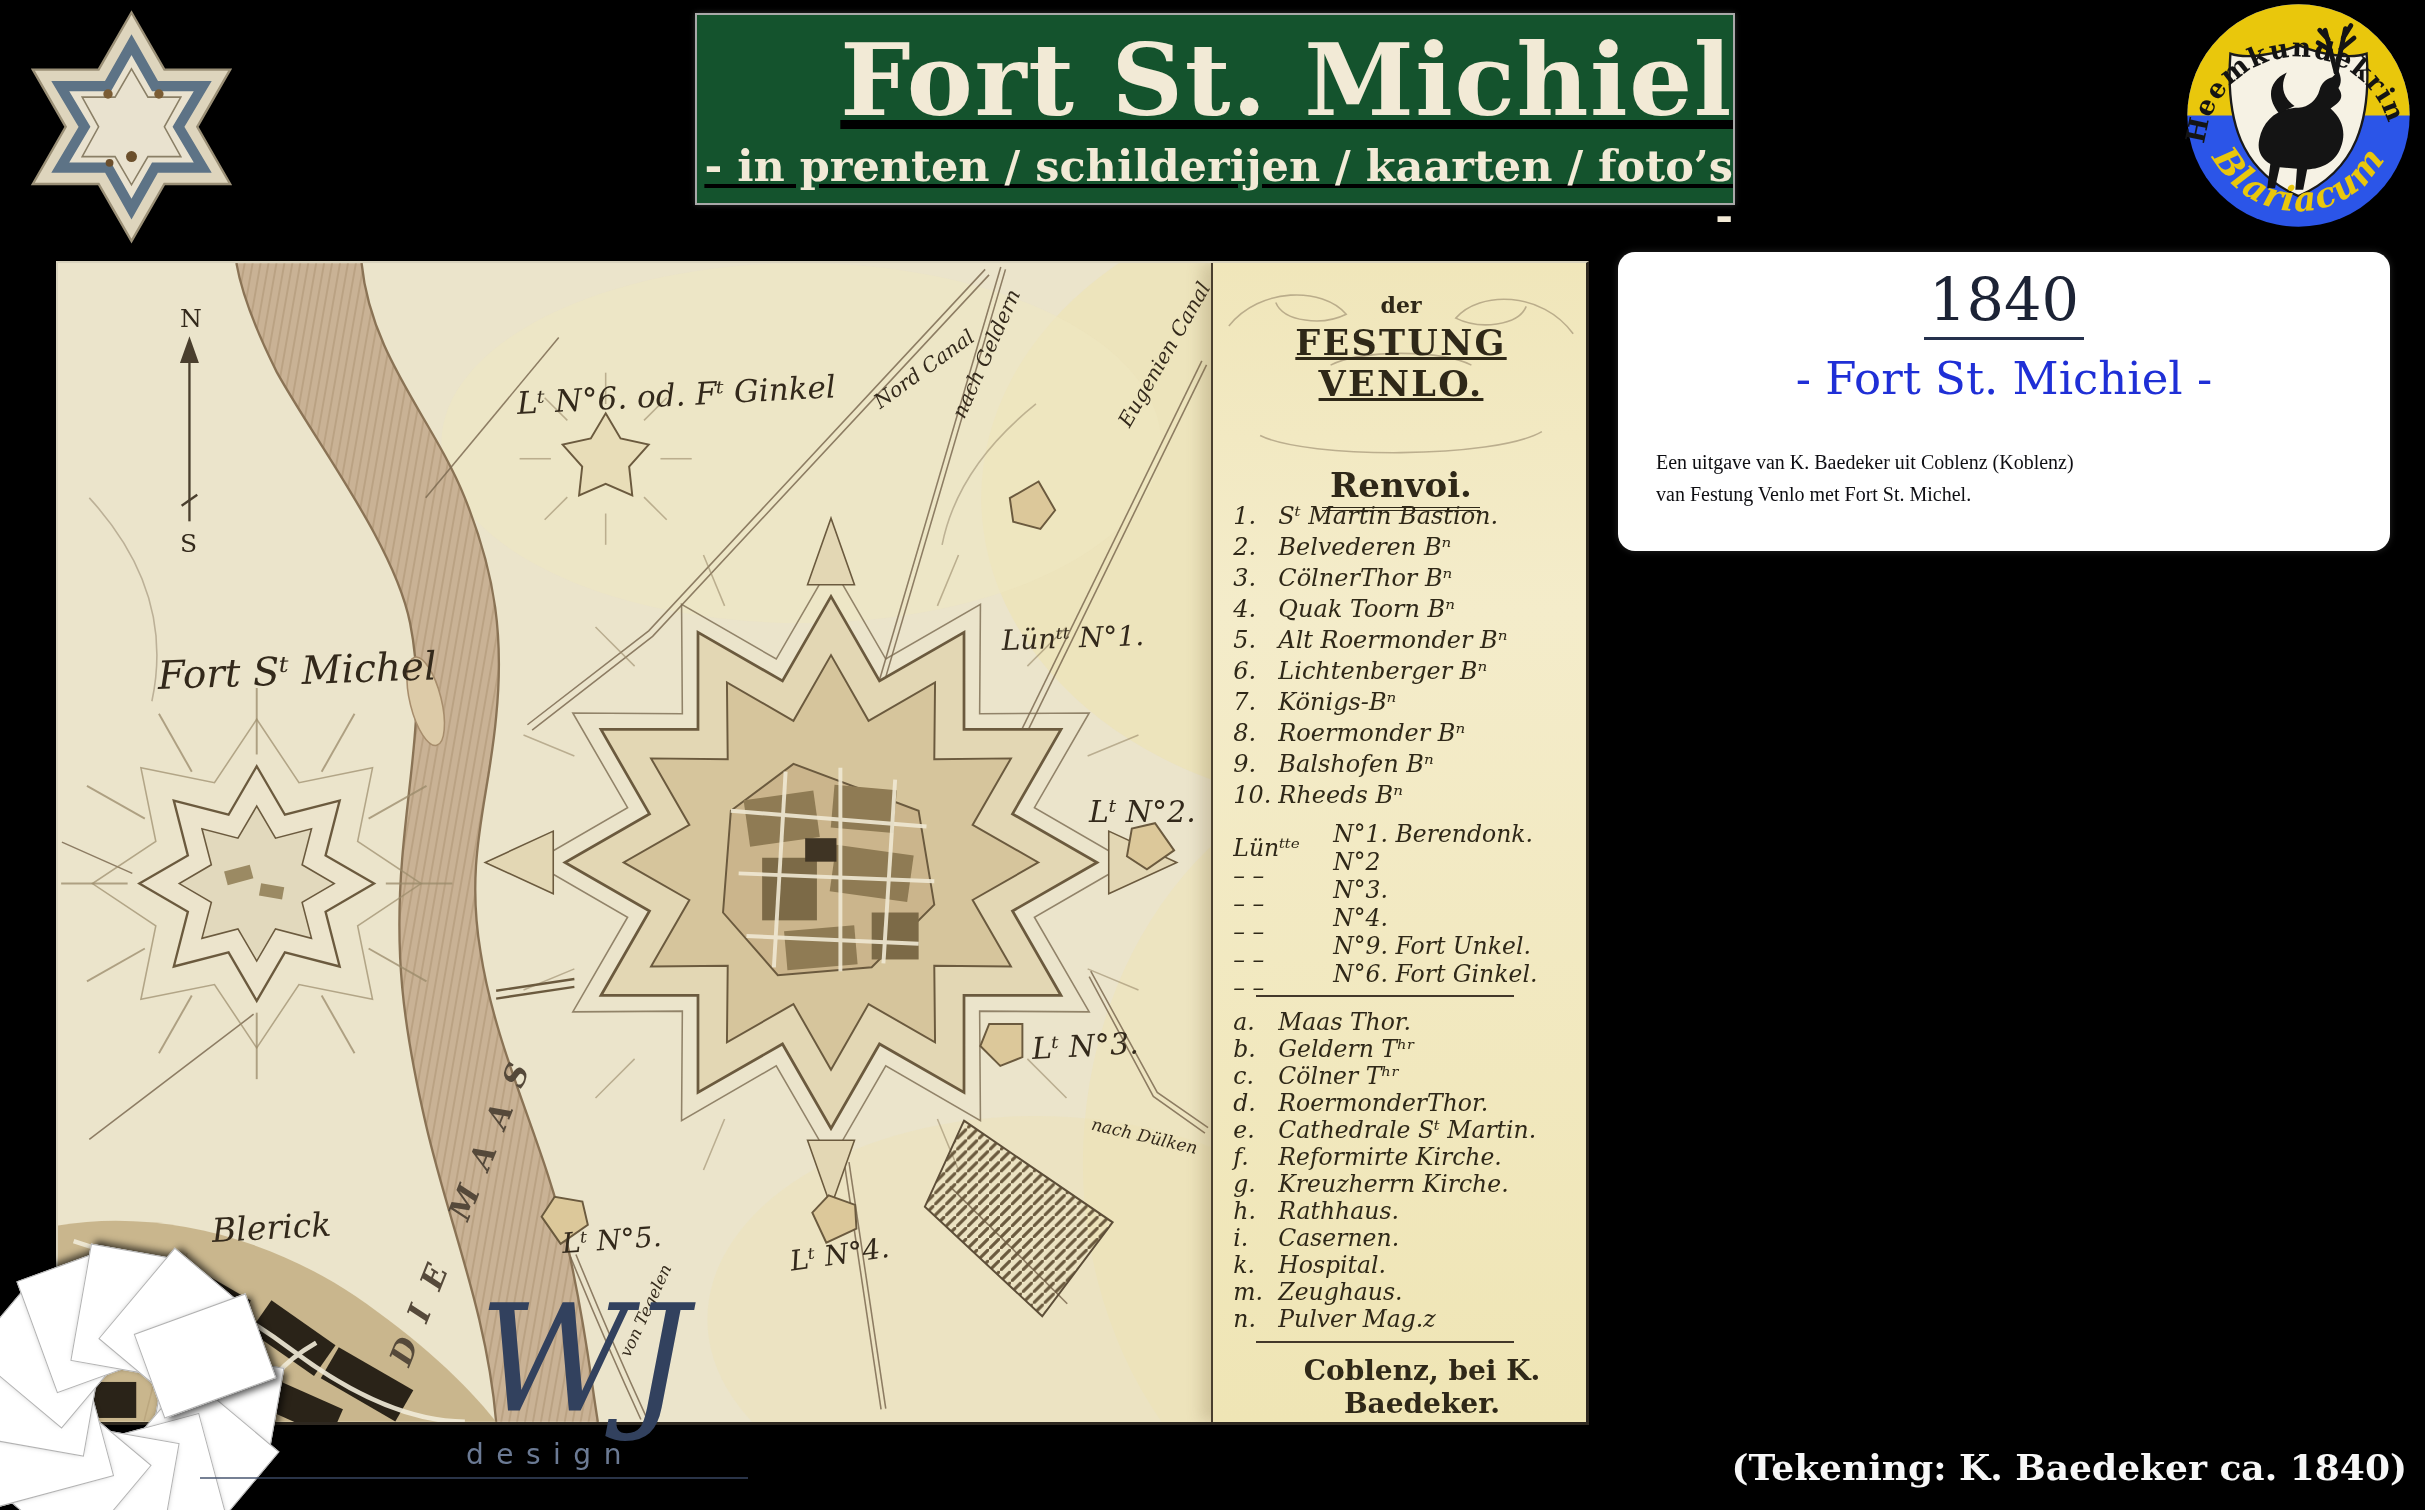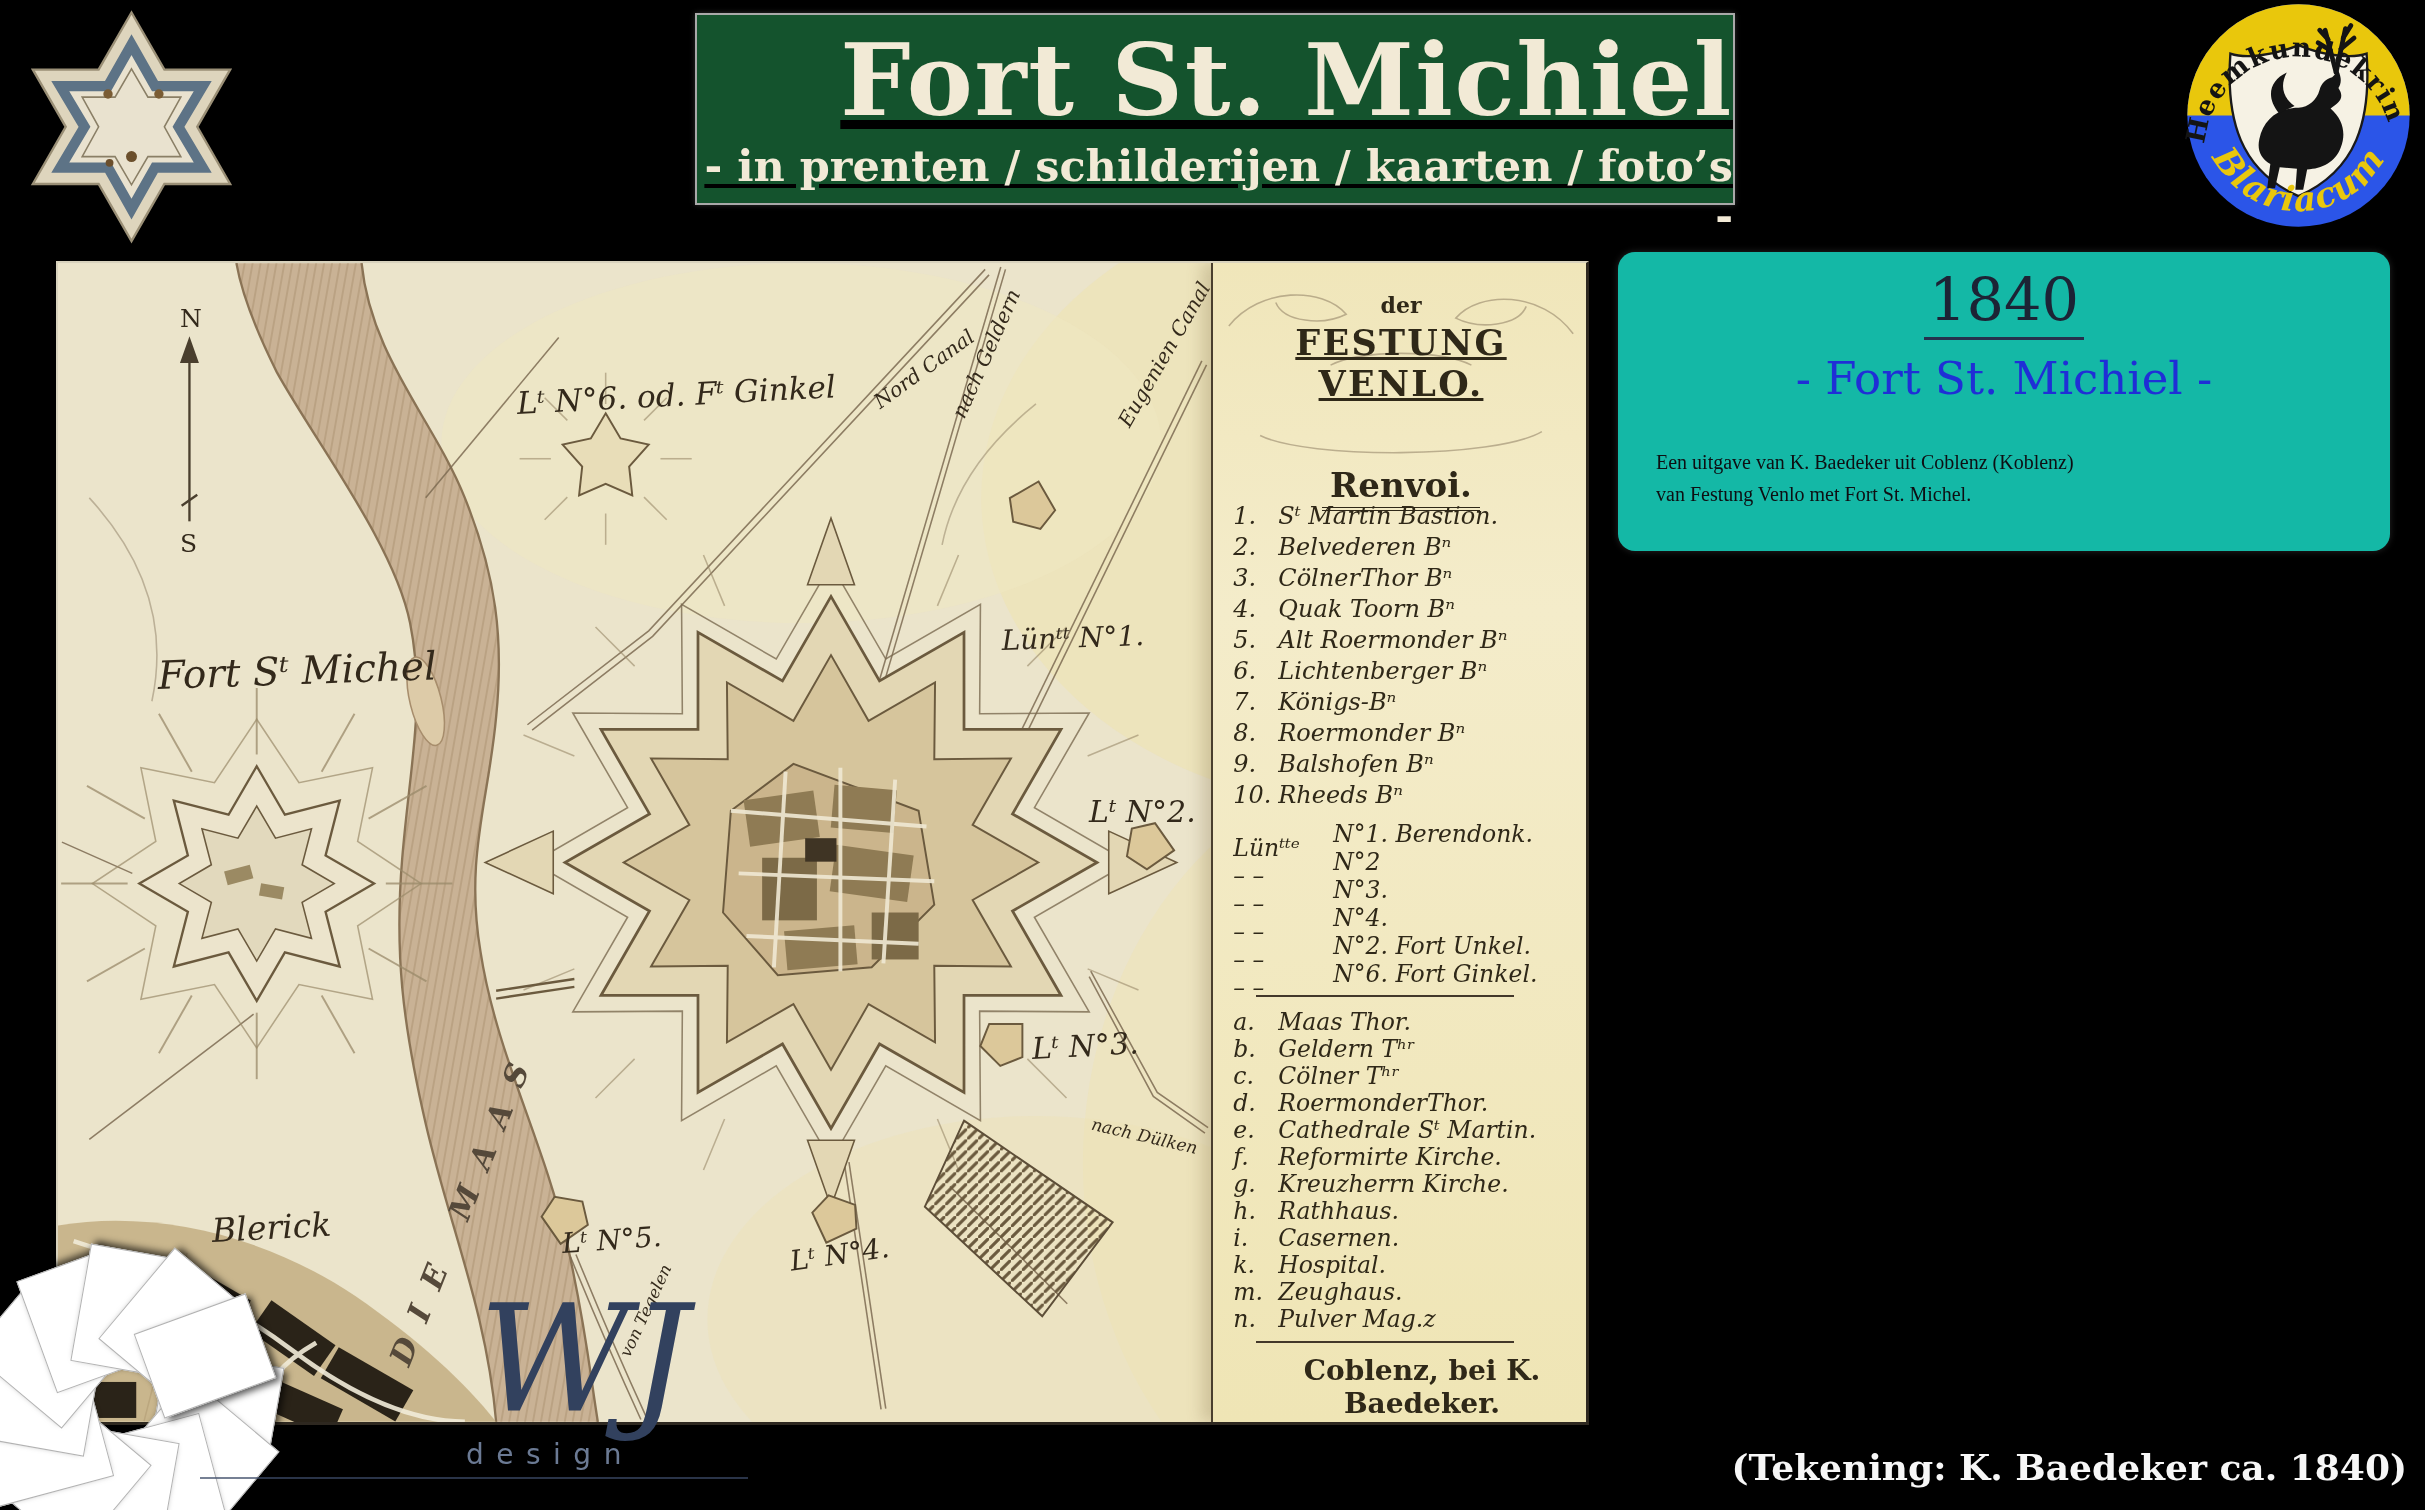--- a/index.html
+++ b/index.html
@@ -10,21 +10,21 @@
              border:2.3px solid #a9a9a9;background:#14532d;text-align:right;
              box-shadow:0 0 5.5px rgba(255,255,255,.18);text-decoration:underline;}
   .title-box .title{margin-top:7.8px;font-size:99px;font-weight:700;color:#f2ead6;letter-spacing:1.6px;}
   .title-box .subtitle{margin-top:3.1px;font-size:43px;font-weight:700;color:#f2ead6;}
   .caption{position:absolute;right:19px;top:1446px;font-size:36px;font-weight:700;color:#f7f7f7;}
   
   .logo-circle{position:absolute;left:2185px;top:1.6px;width:227px;height:227px;}
   .arc-top{font:700 34px "DejaVu Serif",serif;fill:#141414;letter-spacing:2px;}
   .arc-bottom{font:italic 700 44px "DejaVu Serif",serif;fill:#e9c70c;letter-spacing:2px;}
   
-  .info-box{position:absolute;left:1618px;top:252px;width:772px;height:299px;background:#14b8a6;
+  .info-box{position:absolute;left:1618px;top:252px;width:772px;height:299px;background:#ffffff;
             border-radius:17px;box-shadow:0 0 7.8px rgba(255,255,255,.15);}
   .info-year{position:absolute;left:0;right:0;top:14px;text-align:center;font-size:59px;color:#1c2335;}
   .info-year span{border-bottom:3.9px solid #25314d;padding:0 4.7px 1.6px 4.7px;}
   .info-sub{position:absolute;left:0;right:0;top:100px;text-align:center;font-size:45px;color:#1f2fd6;}
   .info-body{position:absolute;left:38px;top:194px;font-size:20px;line-height:32px;color:#0e0e12;font-family:Liberation Serif, serif;}
   
   .map-panel{position:absolute;left:56px;top:261px;width:1528px;height:1159px;background:#ebe4cb;
              overflow:hidden;border-top:2.3px solid #d8d2bd;border-left:2.3px solid #d8d2bd;
              border-right:3.1px solid #2e2820;border-bottom:3.1px solid #2e2820;}
   .map-art{position:absolute;left:0;top:0;}
@@ -383,21 +383,21 @@
             <span class="lg-txt">N°3.</span>
           </div>
 
           <div class="lg-row">
             <span class="lg-dash">– –</span>
             <span class="lg-txt">N°4.</span>
           </div>
 
           <div class="lg-row">
             <span class="lg-dash">– –</span>
-            <span class="lg-txt">N°2. Fort Unkel.</span>
+            <span class="lg-txt">N°9. Fort Unkel.</span>
           </div>
 
           <div class="lg-row">
             <span class="lg-dash">– –</span>
             <span class="lg-txt">N°6. Fort Ginkel.</span>
           </div>
         </div>
 
       <div class="lg-div" style="top:732px;"></div>
 

